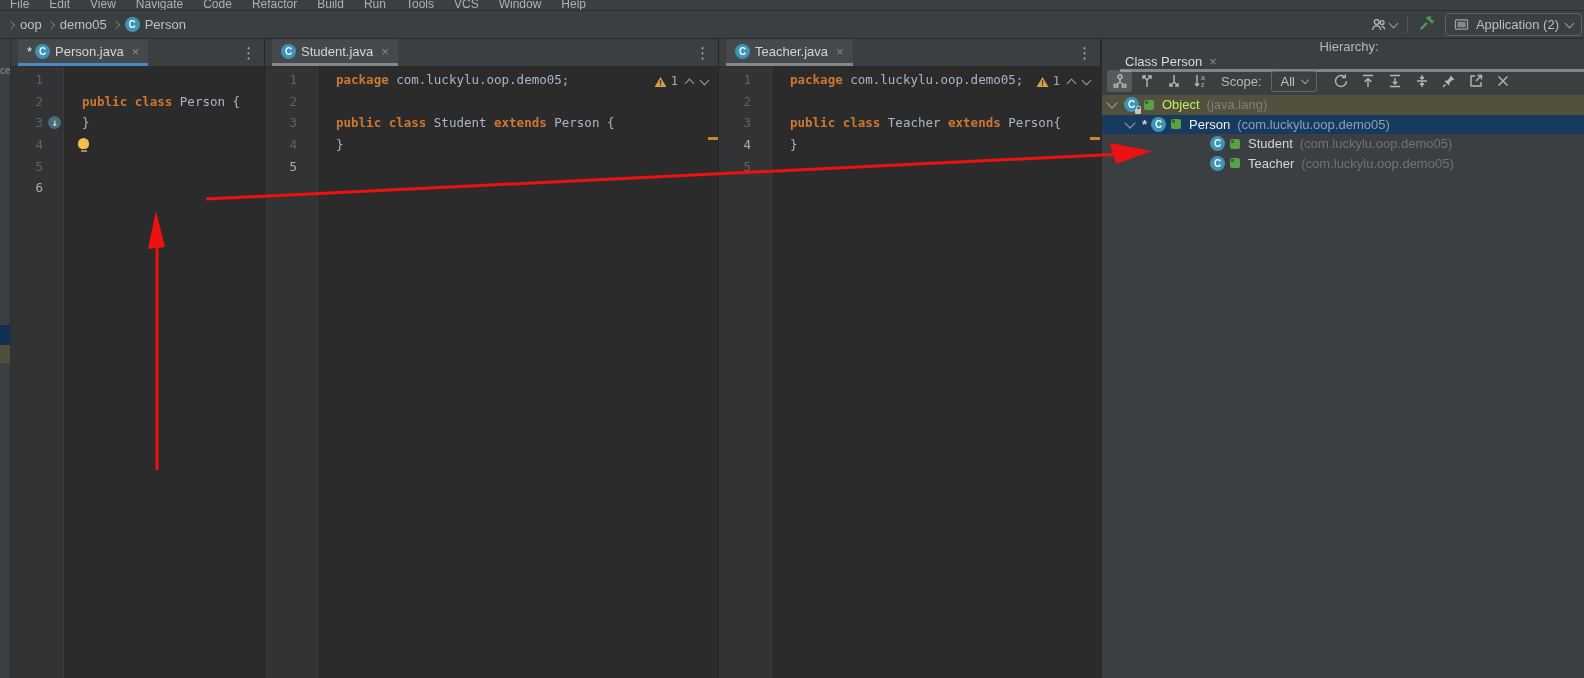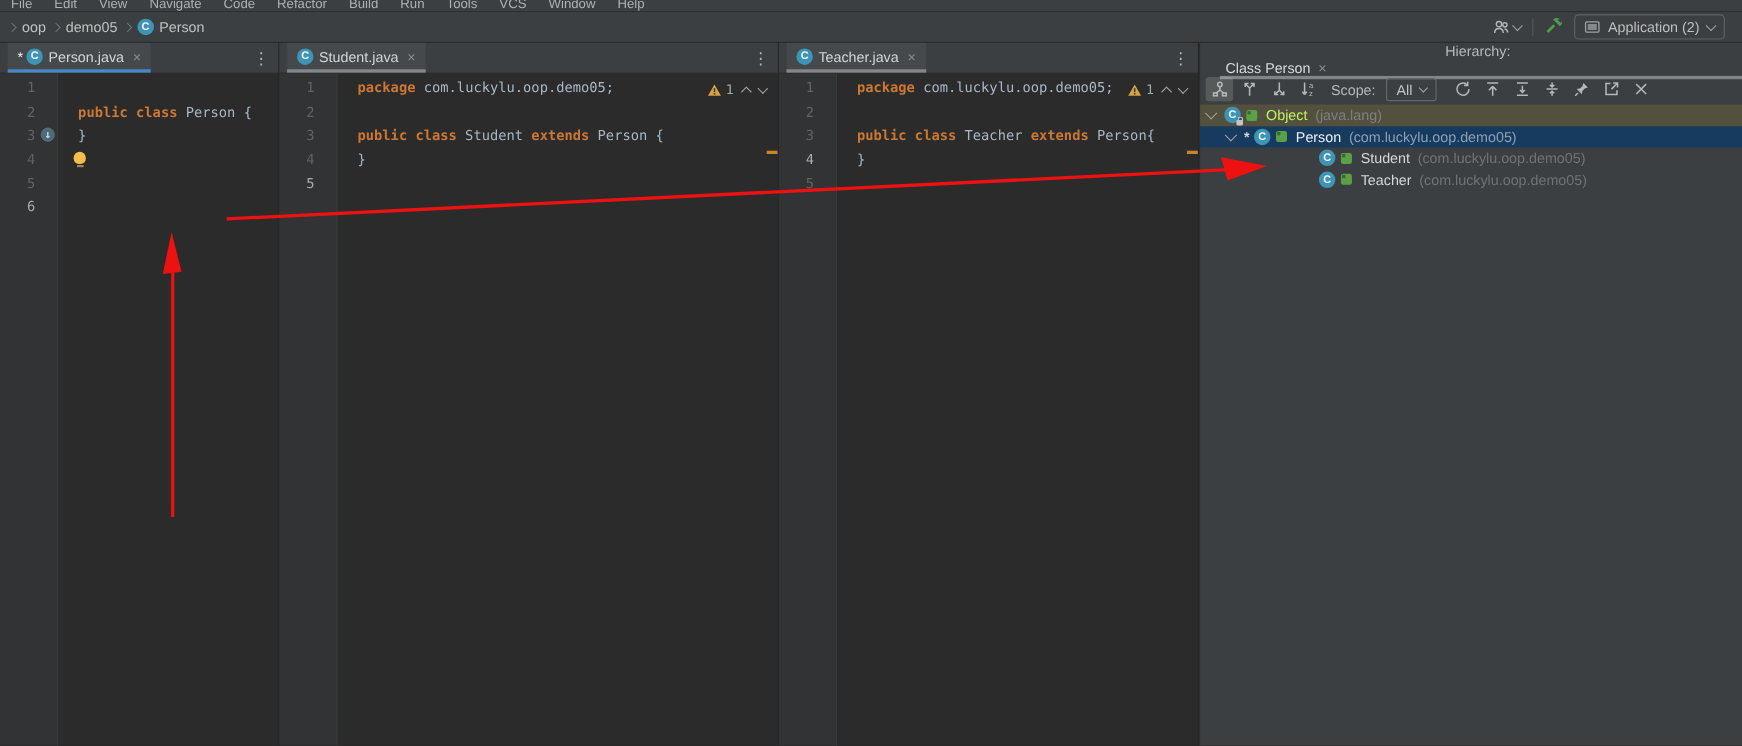--- a/index.html
+++ b/index.html
@@ -19,21 +19,21 @@
   .bc-sep{width:5px;height:5px;border-right:1.5px solid #6d7173;border-bottom:1.5px solid #6d7173;
           transform:rotate(-45deg);margin:0 6px;flex:0 0 auto;}
   .crumb{color:#bfc1c3;font-size:13px;display:flex;align-items:center;gap:5px;}
   .cicon{display:inline-block;width:15px;height:15px;border-radius:50%;background:#3f93b4;
          color:#eef7fb;font:bold 10px/15px "Liberation Sans",sans-serif;text-align:center;
          flex:0 0 auto;position:relative;}
   .cicon .lockicon{position:absolute;right:-2px;bottom:-2px;width:6px;height:5px;background:#c3c6c8;
          border-radius:1px;}
   .cicon .lockicon:before{content:"";position:absolute;left:1px;top:-3px;width:2.5px;height:3px;
          border:1px solid #c3c6c8;border-bottom:none;border-radius:2px 2px 0 0;}
-  .nav-right{margin-left:auto;display:flex;align-items:center;gap:10px;padding-right:16px;height:100%;}
+  .nav-right{margin-left:auto;display:flex;align-items:center;gap:10px;padding-right:2px;height:100%;}
   .vdiv{width:1px;height:16px;background:#54575a;}
   .runbox{display:flex;align-items:center;gap:7px;border:1px solid #5f6264;border-radius:4px;
           height:21px;padding:0 8px;color:#bdbfc1;font-size:13px;}
   .chev-down{width:6px;height:6px;border-right:1.5px solid #9da0a2;border-bottom:1.5px solid #9da0a2;
              transform:rotate(45deg);margin-top:-3px;}
   .chev-up{width:6px;height:6px;border-right:1.5px solid #9da0a2;border-bottom:1.5px solid #9da0a2;
            transform:rotate(-135deg);margin-top:3px;}
 
   
   .main{position:absolute;left:0;top:39px;bottom:0;right:0;display:flex;}
@@ -159,20 +159,25 @@
           <rect x="1.5" y="2" width="13" height="10" rx="1"></rect>
           <rect x="3.6" y="4.1" width="8.8" height="5.8" fill="#84898c" stroke="none"></rect>
         </svg>
         <span>Application (2)</span>
         <span class="chev-down"></span>
       </span>
     </div>
   </div>
 
   <div class="main">
+    <div class="leftstripe">
+      <span class="ls-text">ce</span>
+      <span class="ls-b1"></span>
+      <span class="ls-b2"></span>
+    </div>
     <div id="panes" style="display:flex;height:100%;">
         <div class="pane pane1">
           <div class="tabbar">
             <div class="tab focused">
               <span class="tstar">*</span>
               <span class="cicon">C</span>
               <span class="tname">Person.java</span>
               <span class="tclose">×</span>
             </div>
             <span class="kebab">⋮</span>

